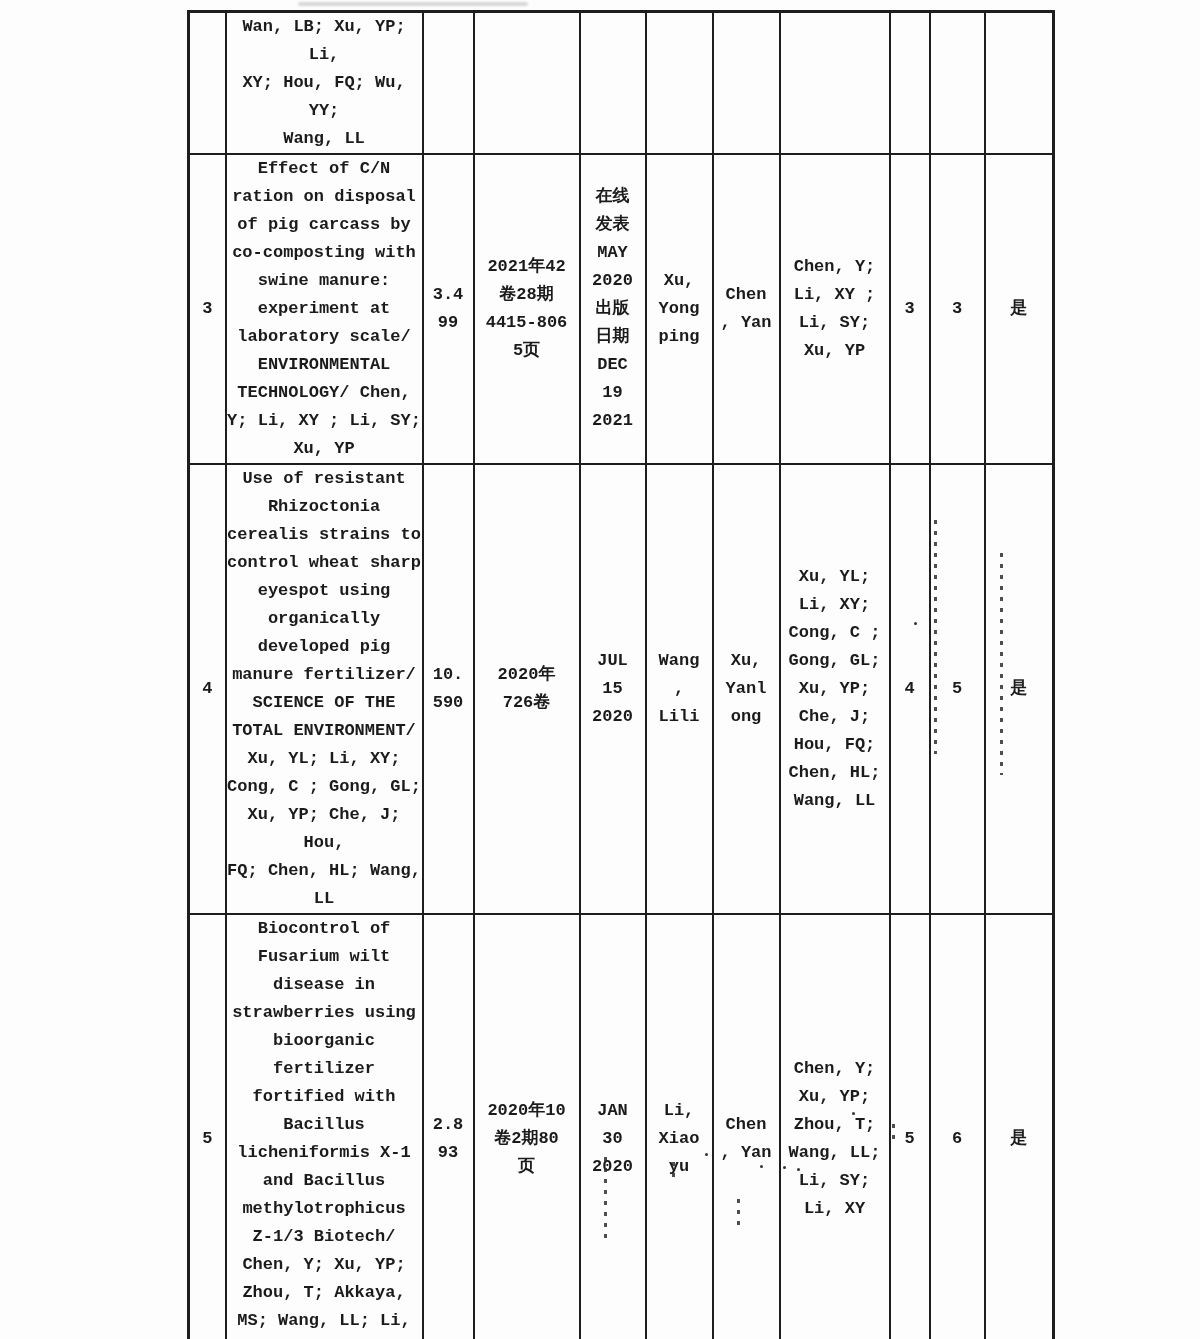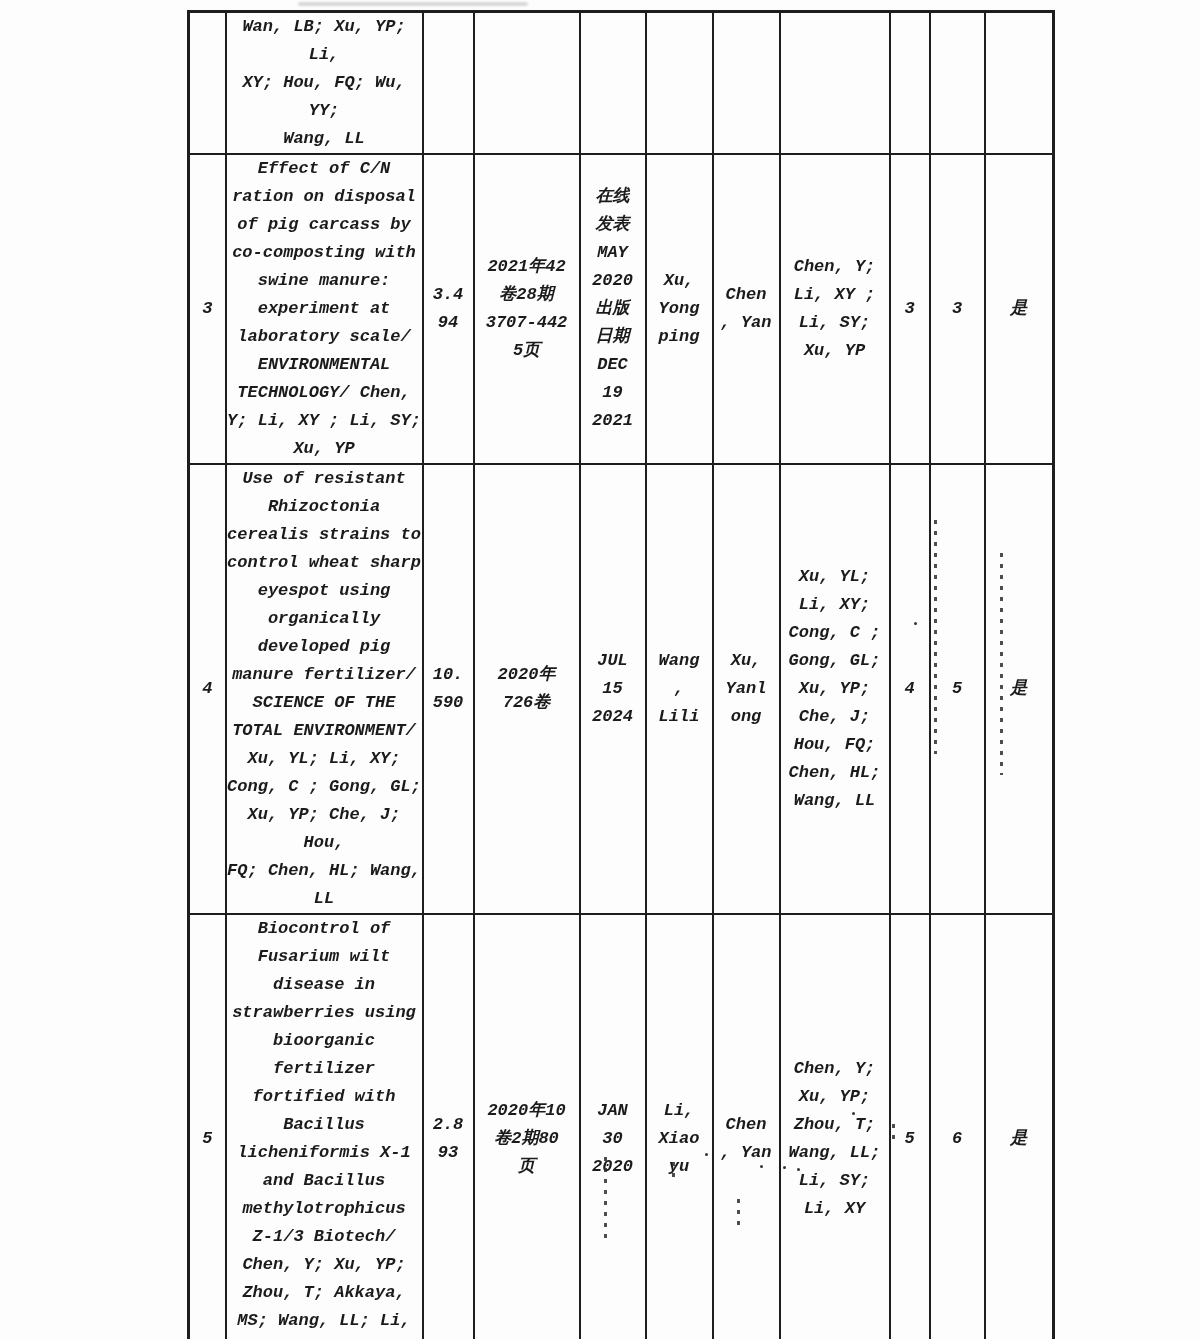--- a/index.html
+++ b/index.html
@@ -11,21 +11,20 @@
     position: relative;
     width: 1200px;
     height: 1339px;
     overflow: hidden;
     font-family: "Liberation Mono", "DejaVu Sans Mono", monospace;
     color: #1b1b1b;
   }
   .scan-page {
     position: absolute;
     inset: 0;
-    font-style: italic;
   }
   table.pub-table {
     position: absolute;
     left: 187px;
     top: 10px;
     border-collapse: collapse;
     table-layout: fixed;
     border: 3px solid #1e1e1e;
   }
   table.pub-table td {
@@ -144,24 +143,24 @@
 of pig carcass by
 co-composting with
 swine manure:
 experiment at
 laboratory scale/
 ENVIRONMENTAL
 TECHNOLOGY/ Chen,
 Y; Li, XY ; Li, SY;
 Xu, YP</td>
         <td>3.4
-94</td>
+99</td>
         <td>2021年42
 卷28期
-3707-442
+4415-806
 5页</td>
         <td>在线
 发表
 MAY
 2020
 出版
 日期
 DEC
 19
 2021</td>
@@ -194,21 +193,21 @@
 Cong, C ; Gong, GL;
 Xu, YP; Che, J; Hou,
 FQ; Chen, HL; Wang,
 LL</td>
         <td>10.
 590</td>
         <td>2020年
 726卷</td>
         <td>JUL
 15
-2024</td>
+2020</td>
         <td>Wang
 ,
 Lili</td>
         <td>Xu,
 Yanl
 ong</td>
         <td>Xu, YL;
 Li, XY;
 Cong, C ;
 Gong, GL;

